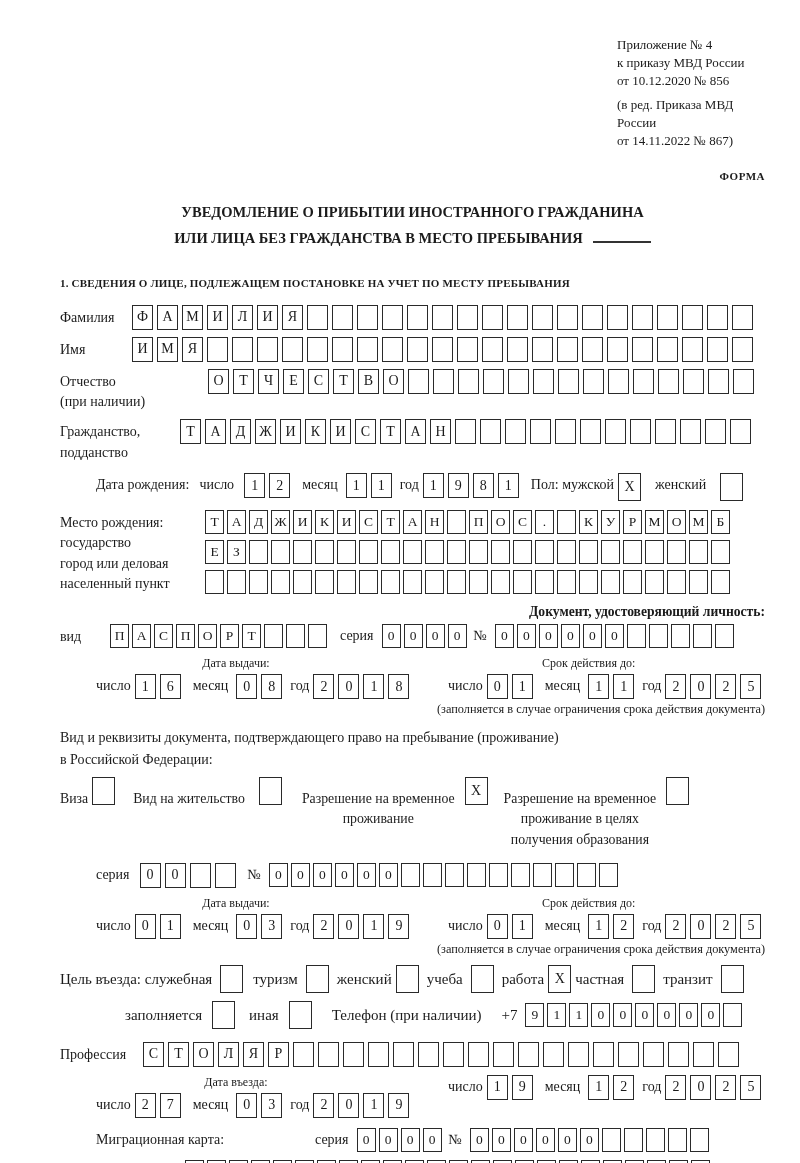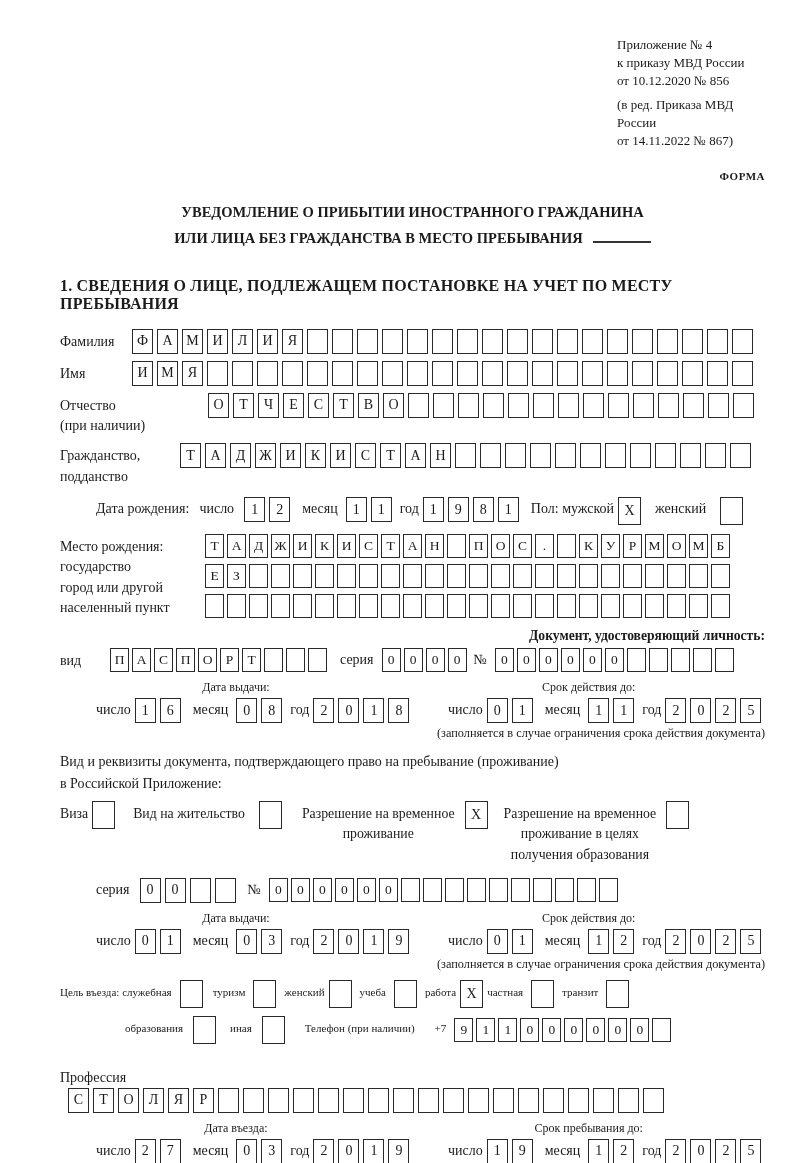--- a/index.html
+++ b/index.html
@@ -5,21 +5,21 @@
   html,body{margin:0;padding:0;background:#fff;}
   body{width:800px;height:1163px;font-family:"Liberation Serif","DejaVu Serif",serif;color:#1b1b1b;overflow:hidden;}
   .page{padding:36px 35px 0 60px;box-sizing:border-box;width:800px;}
   
   .hdr{margin-left:557px;font-size:13px;line-height:1.4;}
   .hdr .grp2{margin-top:5px;}
   .forma{font-weight:bold;font-size:11px;text-align:right;margin-top:20px;letter-spacing:.5px;}
   
   .title{text-align:center;font-weight:bold;font-size:14.5px;line-height:1.75;margin-top:18px;}
   .blank-line{display:inline-block;width:58px;border-bottom:2px solid #333;height:14px;margin-left:10px;vertical-align:baseline;}
-  .sec-head{font-weight:bold;font-size:16px;margin-top:26px;letter-spacing:.2px;}
+  .sec-head{font-weight:bold;font-size:11px;margin-top:26px;letter-spacing:.2px;}
   
   .frow{display:flex;align-items:flex-start;margin-top:7px;}
   .flabel{font-size:14px;flex:0 0 auto;padding-top:3px;line-height:1.45;}
   .cells{display:flex;flex-wrap:nowrap;}
   .cell{box-sizing:border-box;width:21px;height:25px;border:1.7px solid #2a2a2a;margin-right:4px;display:inline-flex;align-items:center;justify-content:center;font-size:14px;flex:0 0 auto;background:#fff;}
   .tight .cell{width:19px;height:24px;margin-right:3px;font-size:13.5px;}
   .cbx{box-sizing:border-box;width:23px;height:28px;border:1.7px solid #2a2a2a;display:inline-flex;align-items:center;justify-content:center;font-size:14px;flex:0 0 auto;background:#fff;}
   .cbx .cell{border:none;width:auto;height:auto;margin:0;}
   .w72{width:72px;} .w148{width:148px;} .w120{width:120px;} .w145{width:145px;} .w50{width:50px;} .w75{width:75px;}
   .inl{font-size:14px;padding-top:4px;flex:0 0 auto;margin-left:36px;}
@@ -30,24 +30,24 @@
   .dgroup{flex:0 0 auto;}
   .dg-left{width:352px;}
   .dg-head{text-align:center;font-size:12px;margin-bottom:3px;}
   .dg-line{display:flex;align-items:flex-start;}
   .dg-line .inl{padding-top:4px;}
   .note{font-size:12.3px;text-align:right;margin-top:3px;}
   .para{font-size:14px;margin-top:10px;line-height:1.55;}
   
   .vrow{display:flex;align-items:flex-start;margin-top:6px;}
   .vopt{display:flex;align-items:flex-start;}
-  .vlabel{font-size:13.8px;text-align:center;line-height:1.5;padding-top:3px;}
+  .vlabel{font-size:13.8px;text-align:center;line-height:1.5;padding-top:3px;margin-top:9px;}
   
   .prow{display:flex;align-items:flex-start;margin-top:8px;}
-  .prow .plabel{font-size:11px;padding-top:6px;flex:0 0 auto;}
+  .prow .plabel{font-size:15px;padding-top:6px;flex:0 0 auto;}
   
   .guard{display:flex;margin-top:8px;}
   .glabel{width:125px;font-size:14px;line-height:1.5;flex:0 0 auto;}
   .grows .cells{margin-bottom:7px;}
 </style>
 </head>
 <body>
 
 <div class="page">
 
@@ -218,21 +218,21 @@
     <div class="inl gap14">женский</div>
     <div class="cbx gap14">
         <span class="cell"></span>
       </div>
   </div>
 
   <div class="frow" style="margin-top:9px;">
     <div class="flabel w145">
       <div>Место рождения:</div>
       <div>государство</div>
-      <div>город или другой</div>
+      <div>город или деловая</div>
       <div>населенный пункт</div>
     </div>
     <div>
       <div class="cells tight" style="margin-bottom:6px;">
           <span class="cell">Т</span>
           <span class="cell">А</span>
           <span class="cell">Д</span>
           <span class="cell">Ж</span>
           <span class="cell">И</span>
           <span class="cell">К</span>
@@ -391,21 +391,21 @@
             <span class="cell">2</span>
             <span class="cell">5</span>
           </div>
       </div>
     </div>
   </div>
   <div class="note">(заполняется в случае ограничения срока действия документа)</div>
 
   <div class="para">
     <div>Вид и реквизиты документа, подтверждающего право на пребывание (проживание)</div>
-    <div>в Российской Приложение:</div>
+    <div>в Российской Федерации:</div>
   </div>
 
   <div class="vrow">
     <div class="vopt">
       <div class="vlabel">Виза</div>
       <div class="cbx gap4">
           <span class="cell"></span>
         </div>
     </div>
     <div class="vopt" style="margin-left:18px;">
@@ -537,21 +537,21 @@
     <div class="cbx gap8">
         <span class="cell"></span>
       </div>
     <div class="plabel gap8">транзит</div>
     <div class="cbx gap8">
         <span class="cell"></span>
       </div>
   </div>
 
   <div class="prow" style="padding-left:65px;">
-    <div class="plabel">образования</div>
+    <div class="plabel">заполняется</div>
     <div class="cbx gap10">
         <span class="cell"></span>
       </div>
     <div class="plabel gap14">иная</div>
     <div class="cbx gap10">
         <span class="cell"></span>
       </div>
     <div class="plabel gap20">Телефон (при наличии)</div>
     <div class="plabel gap20">+7</div>
     <div class="cells tight gap8" style="padding-top:2px;">
@@ -561,21 +561,21 @@
         <span class="cell">0</span>
         <span class="cell">0</span>
         <span class="cell">0</span>
         <span class="cell">0</span>
         <span class="cell">0</span>
         <span class="cell">0</span>
         <span class="cell"></span>
       </div>
   </div>
 
-  <div class="frow" style="margin-top:21px;flex-direction:column;">
+  <div class="frow" style="margin-top:13px;">
     <div class="flabel w75">Профессия</div>
     <div class="cells gap8">
         <span class="cell">С</span>
         <span class="cell">Т</span>
         <span class="cell">О</span>
         <span class="cell">Л</span>
         <span class="cell">Я</span>
         <span class="cell">Р</span>
         <span class="cell"></span>
         <span class="cell"></span>
@@ -615,21 +615,20 @@
         <div class="inl gap4">год</div>
         <div class="cells gap4">
             <span class="cell">2</span>
             <span class="cell">0</span>
             <span class="cell">1</span>
             <span class="cell">9</span>
           </div>
       </div>
     </div>
     <div class="dgroup">
-      <div class="dg-head">Срок пребывания до:</div>
       <div class="dg-line">
         <div class="inl">число</div>
         <div class="cells gap4">
             <span class="cell">1</span>
             <span class="cell">9</span>
           </div>
         <div class="inl gap8">месяц</div>
         <div class="cells gap8">
             <span class="cell">1</span>
             <span class="cell">2</span>

